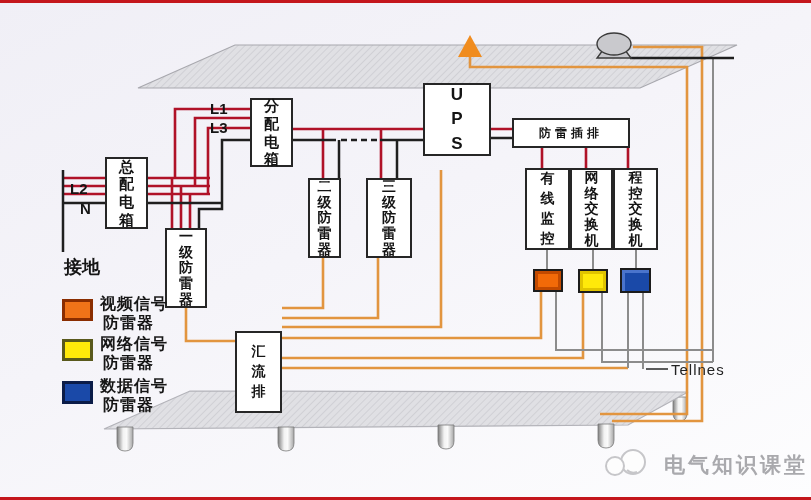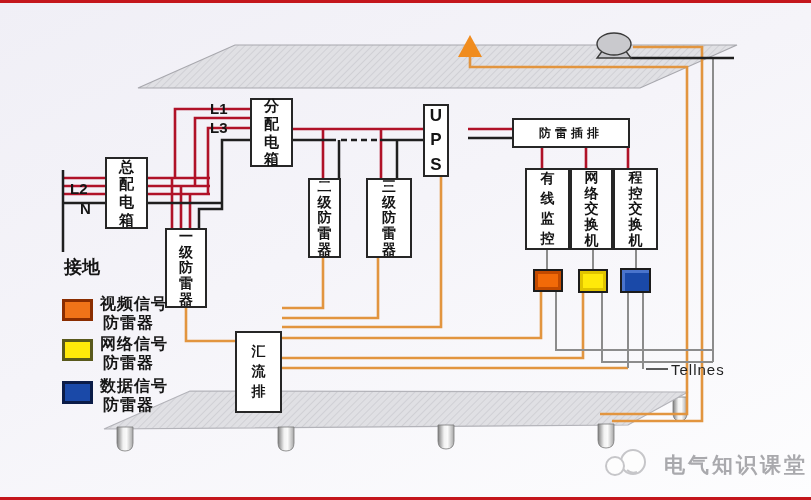--- a/index.html
+++ b/index.html
@@ -121,21 +121,21 @@
   </div>
   <div class="box" style="left:165px;top:228px;width:42px;height:80px;">
     <span class="vtext fs14">一级防雷器</span>
   </div>
   <div class="box" style="left:308px;top:178px;width:33px;height:80px;">
     <span class="vtext fs14">二级防雷器</span>
   </div>
   <div class="box" style="left:366px;top:178px;width:46px;height:80px;">
     <span class="vtext fs14">三级防雷器</span>
   </div>
-  <div class="box" style="left:423px;top:104px;width:26px;height:73px;">
+  <div class="box" style="left:423px;top:83px;width:68px;height:73px;">
     <span class="ups-t">UPS</span>
   </div>
   <div class="box" style="left:512px;top:118px;width:118px;height:30px;">
     <span class="strip-t">防雷插排</span>
   </div>
   <div class="box" style="left:525px;top:168px;width:45px;height:82px;">
     <span class="vtext fs14w">有线监控</span>
   </div>
   <div class="box" style="left:570px;top:168px;width:43px;height:82px;">
     <span class="vtext fs14">网络交换机</span>

